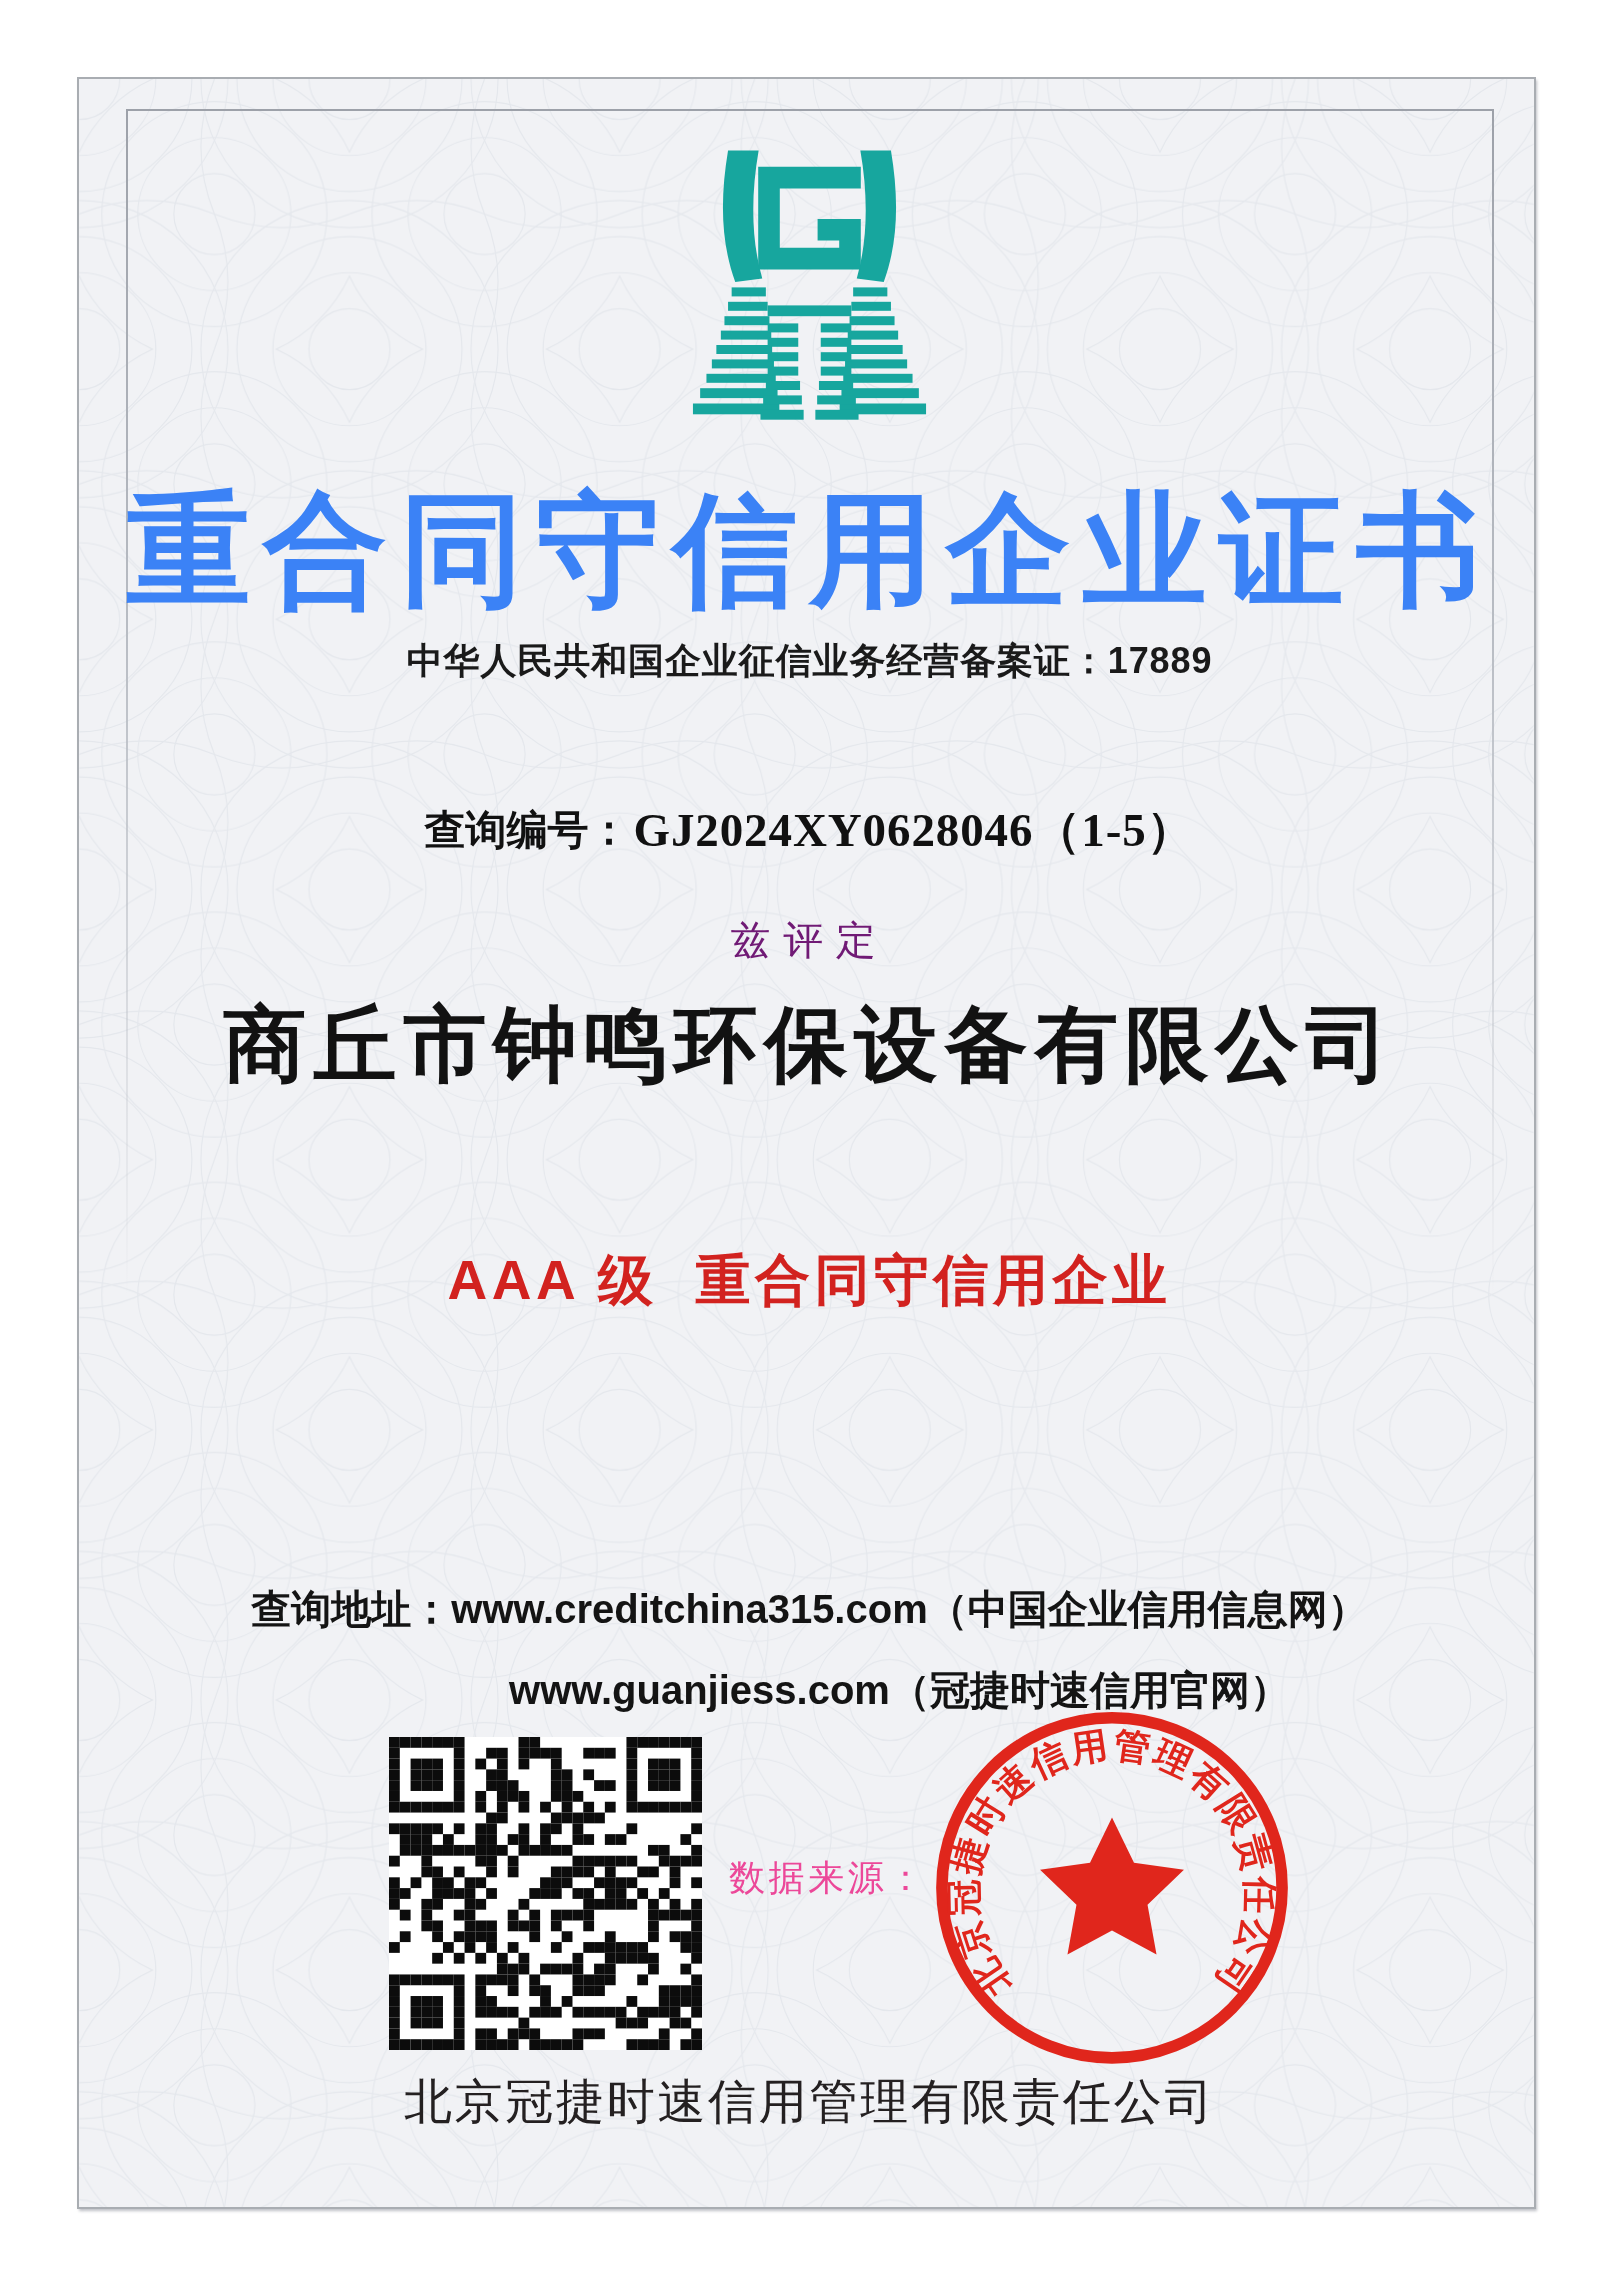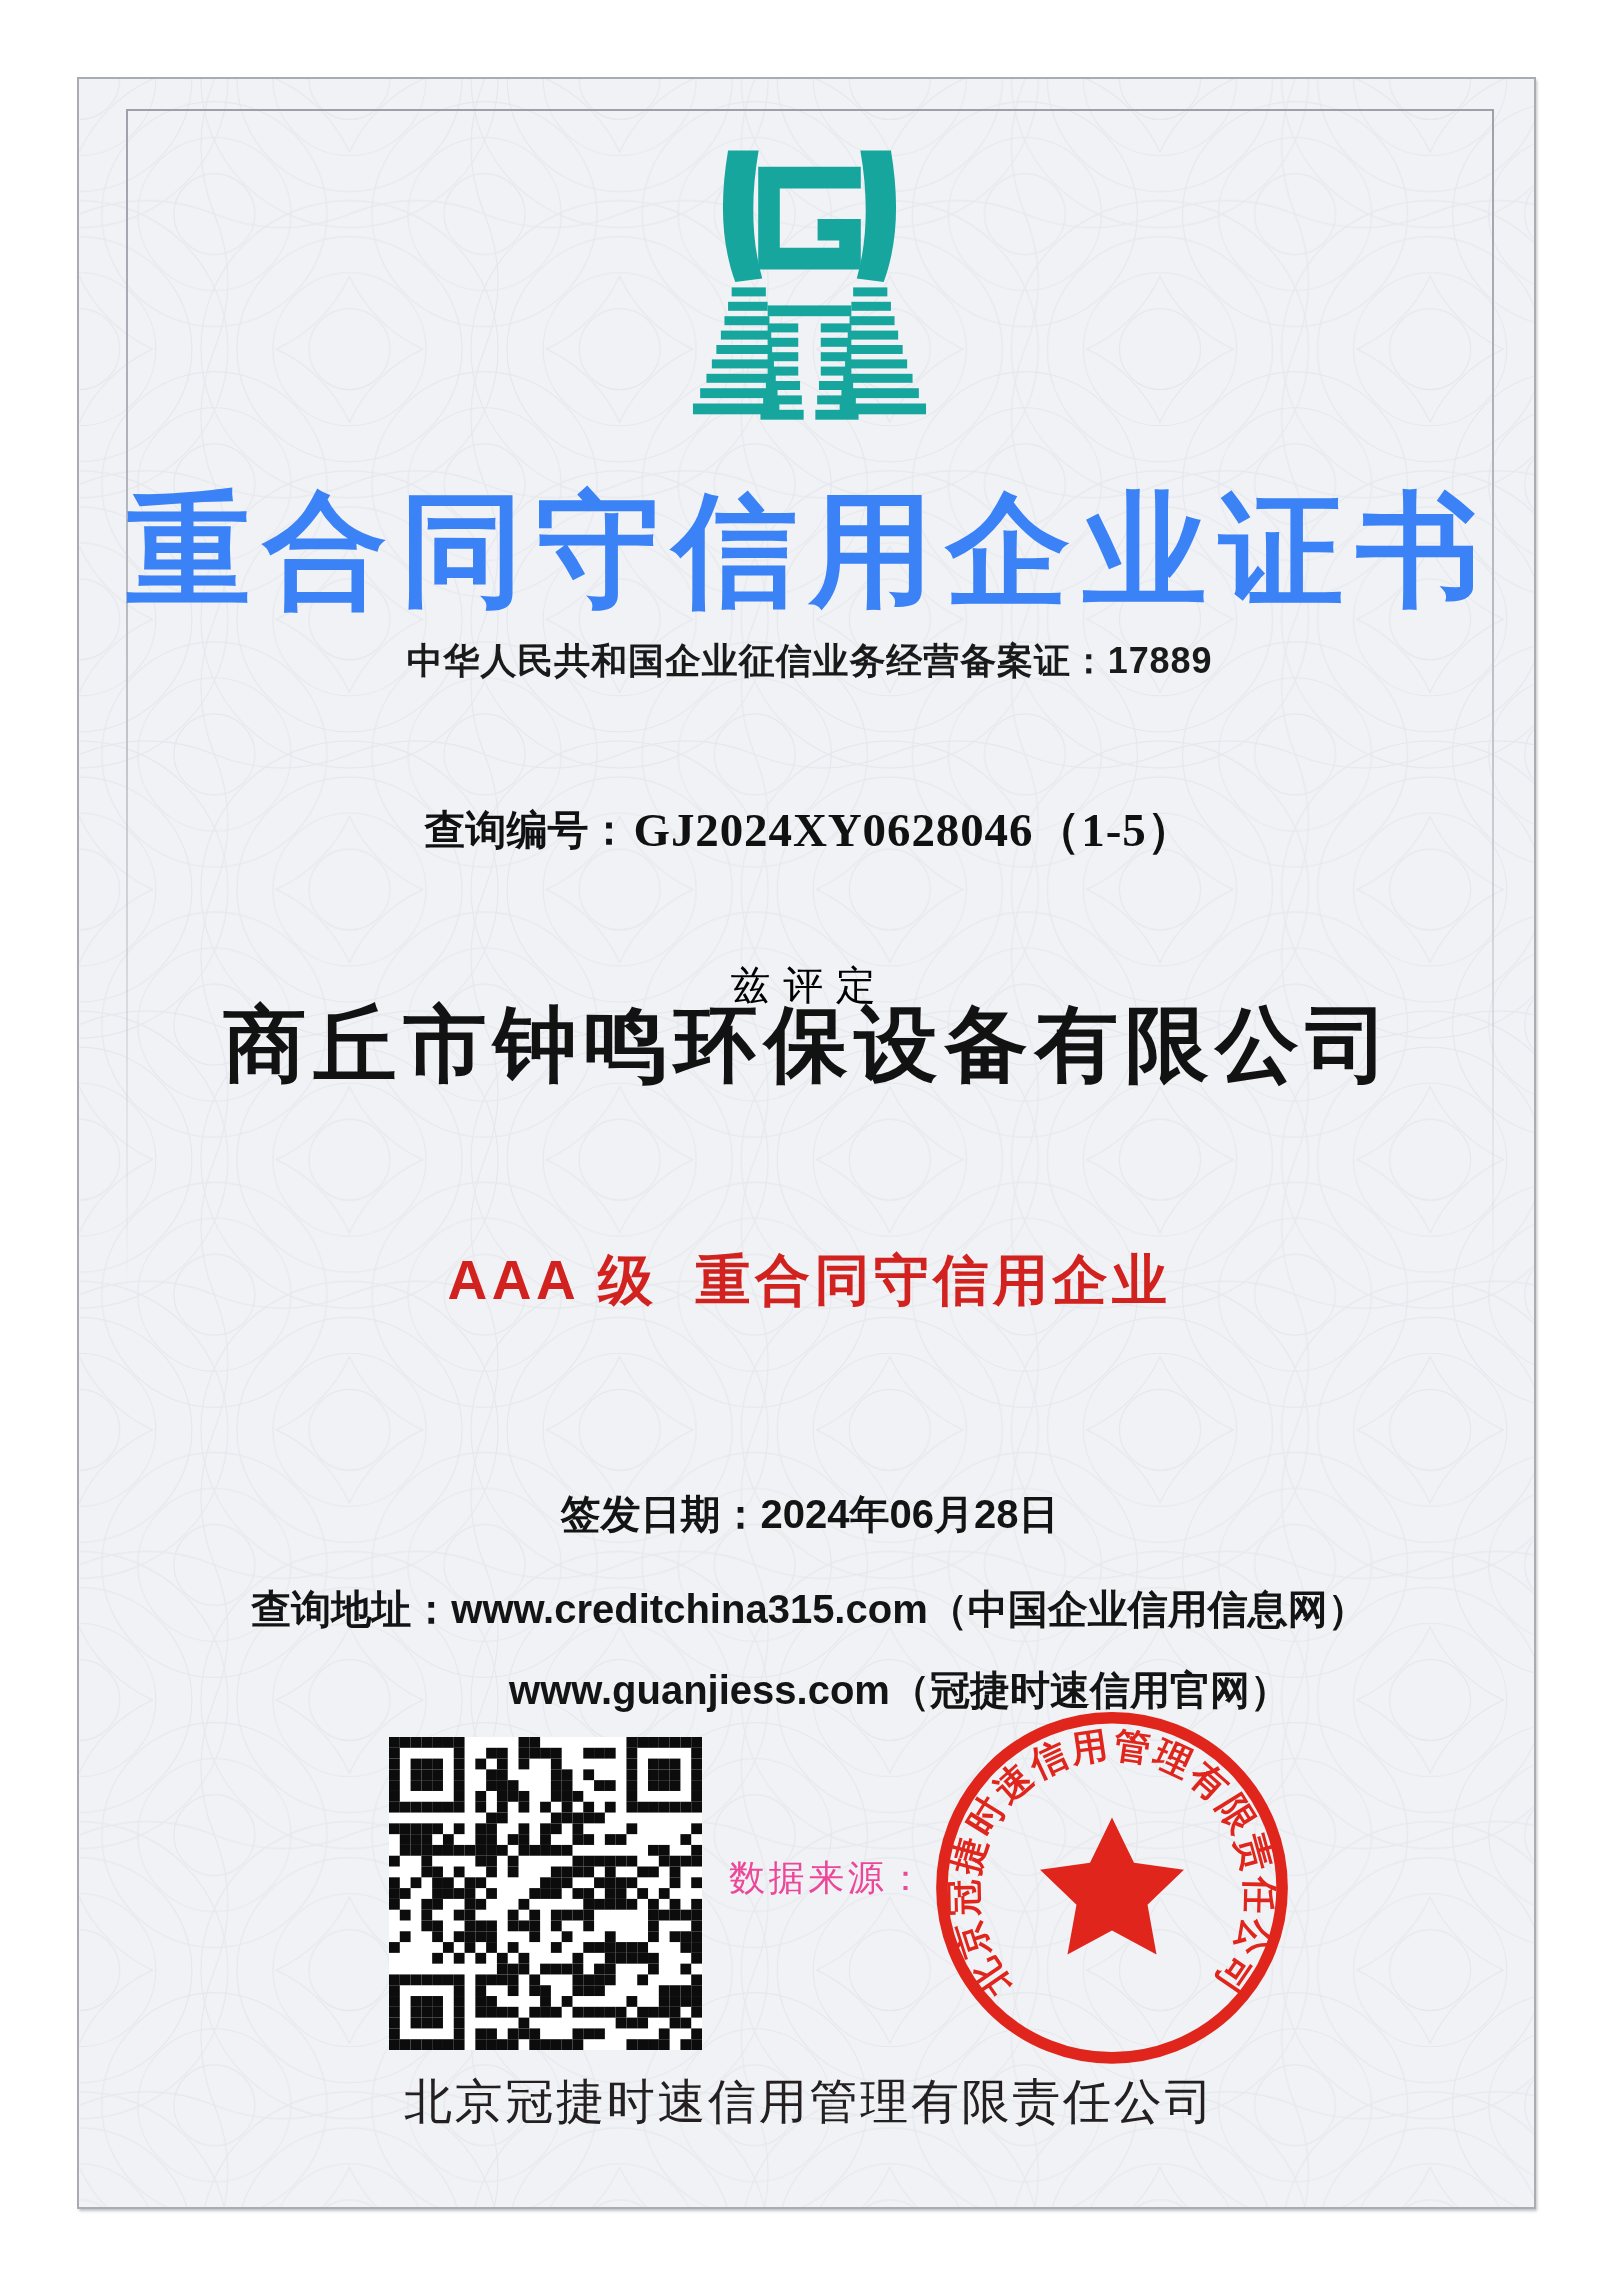--- a/index.html
+++ b/index.html
@@ -34,22 +34,22 @@
   }
   .query-row{
     position:absolute;left:0;right:0;top:799px;text-align:center;color:#111;
   }
   .query-label{font-size:41px;font-weight:bold;vertical-align:middle;}
   .query-value{
     font-family:"Liberation Serif",serif;font-size:47px;font-weight:bold;
     vertical-align:middle;letter-spacing:0.9px;
   }
   .hereby{
-    position:absolute;left:0;right:0;top:958px;text-align:center;
-    font-size:40px;color:#000000;letter-spacing:12.6px;
+    position:absolute;left:0;right:0;top:913px;text-align:center;
+    font-size:40px;color:#701a75;letter-spacing:12.6px;
   }
   .company-name{
     position:absolute;left:0;right:0;top:990px;text-align:center;
     font-family:"Liberation Serif",serif;font-size:83px;font-weight:bold;
     color:#121212;letter-spacing:7.2px;
   }
   .rating-line{
     position:absolute;left:0;right:0;top:1244px;text-align:center;
     font-size:55px;font-weight:bold;color:#d2221f;letter-spacing:4.5px;
   }
@@ -166,21 +166,20 @@
 </div>
 
 <div class="hereby">兹评定</div>
 <div class="company-name">商丘市钟鸣环保设备有限公司</div>
 
 <div class="rating-line">
   <span>AAA 级</span><span class="gap"></span><span>重合同守信用企业</span>
 </div>
 
 <div class="meta-row">
-  <span><span>签发日期：</span><span>2024年06月28日</span></span>
 </div>
 
 <div class="addr-line1">
   <span>查询地址：</span><span>www.creditchina315.com</span><span>（中国企业信用信息网）</span>
 </div>
 <div class="addr-line2">
   <span>www.guanjiess.com</span><span>（冠捷时速信用官网）</span>
 </div>
 
 <svg id="qr" class="qr" xmlns="http://www.w3.org/2000/svg" viewBox="0 0 348 348">

